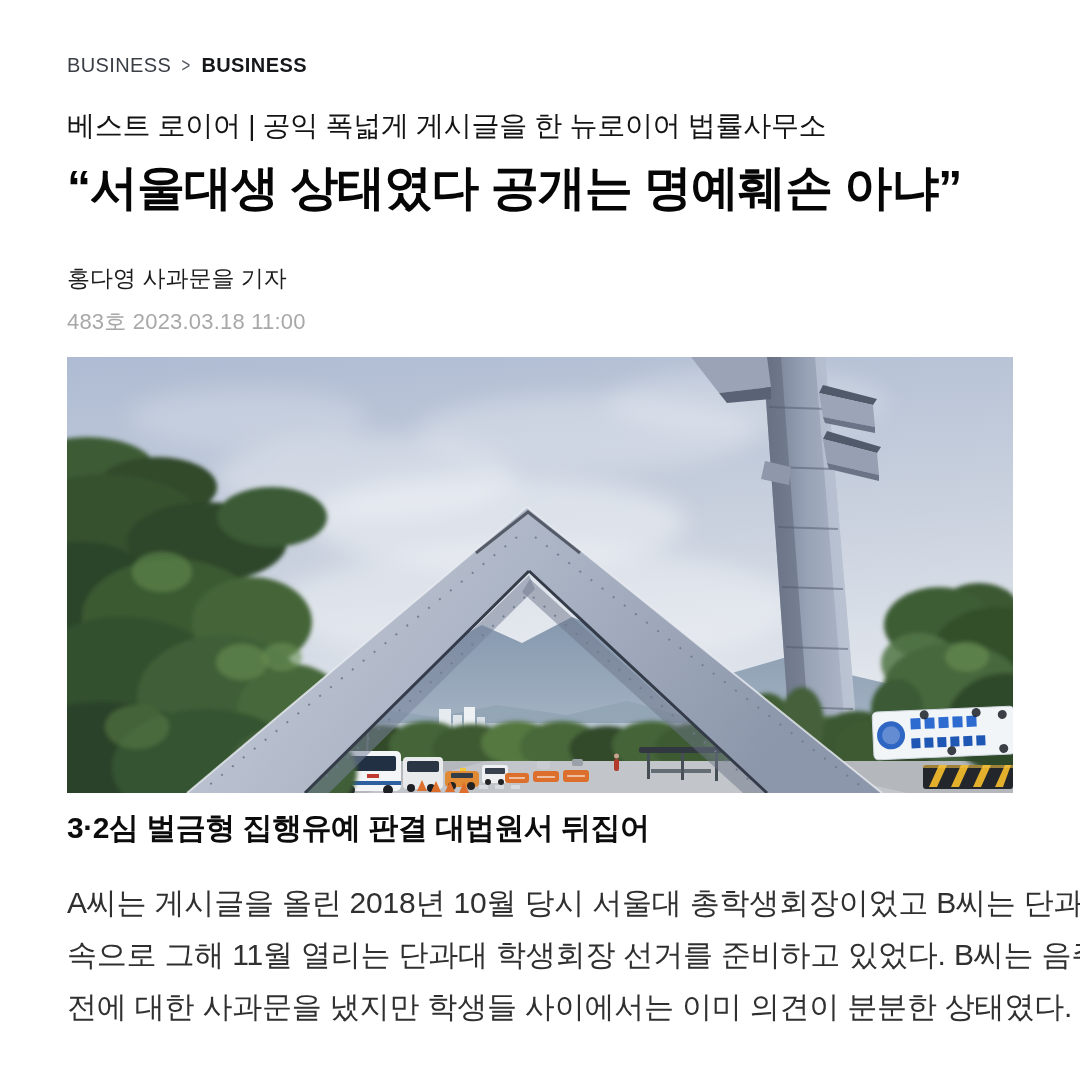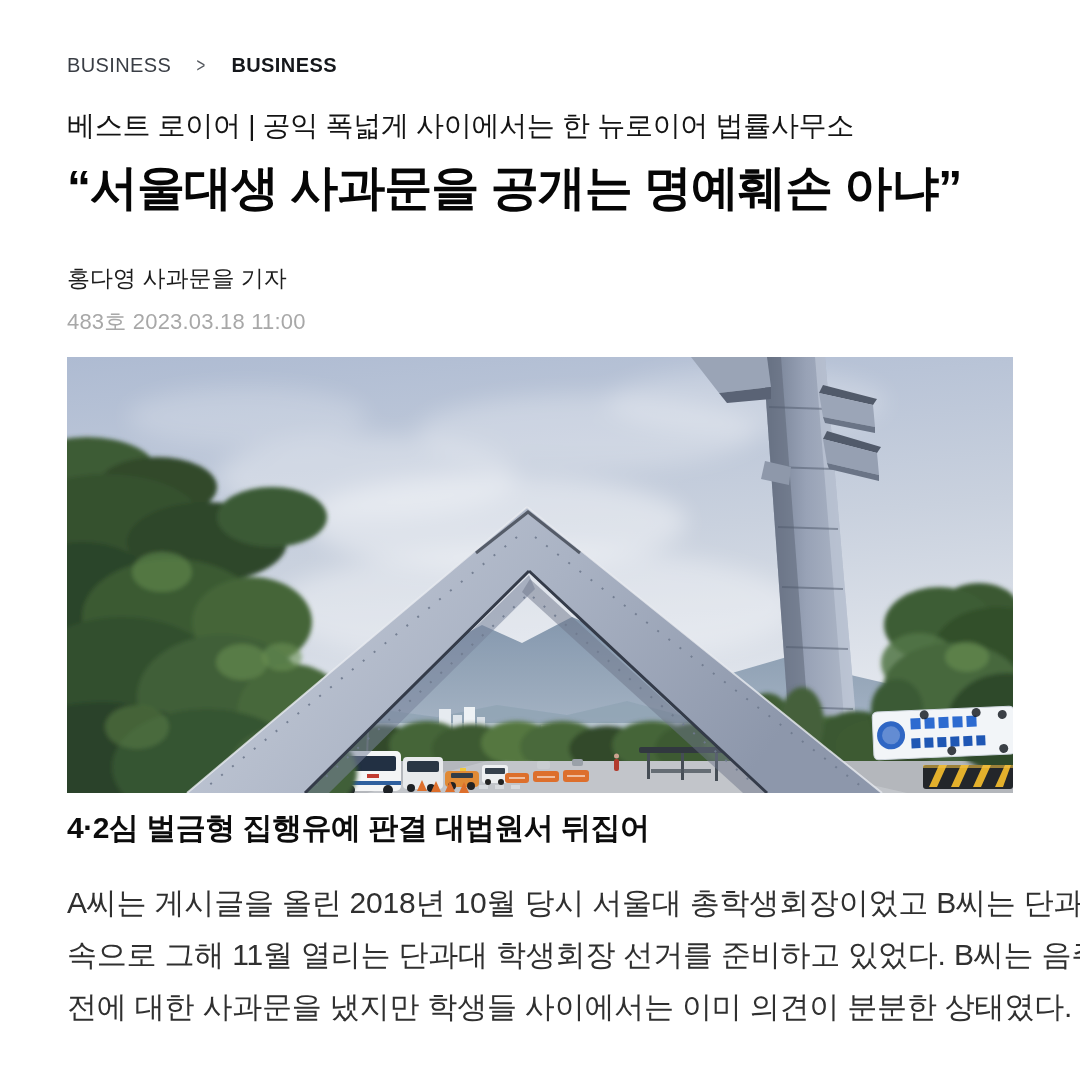--- a/index.html
+++ b/index.html
@@ -1,19 +1,19 @@
 <!DOCTYPE html>
 <html><head>
 <meta charset="utf-8">
 <style>
   html,body{margin:0;padding:0;background:#ffffff;}
   .page{position:relative;width:1080px;height:1080px;background:#ffffff;overflow:hidden;
         font-family:"Liberation Sans","DejaVu Sans",sans-serif;}
   .abs{position:absolute;left:67px;width:946px;}
-  .breadcrumb{top:54px;display:flex;align-items:center;gap:24px;font-size:20px;letter-spacing:.4px;}
+  .breadcrumb{top:54px;display:flex;align-items:center;gap:9px;font-size:20px;letter-spacing:.4px;}
   .crumb{color:#3a3e45;text-decoration:none;}
   .crumb.current{color:#15171b;font-weight:700;}
   .sep{color:#55595f;font-weight:300;transform:scaleX(.75);display:inline-block;}
   .kicker{top:107px;margin:0;font-size:28px;font-weight:400;color:#141414;letter-spacing:-.3px;}
   .headline{top:156px;margin:0;font-size:48px;font-weight:800;color:#060606;letter-spacing:-1px;white-space:nowrap;}
   .byline{top:263px;font-size:23px;font-weight:500;color:#1c1c1c;text-decoration:none;display:block;}
   .dateline{top:307px;font-size:22px;font-weight:400;color:#a8a8a8;letter-spacing:.2px;}
   .photo{top:357px;height:436px;margin:0;overflow:hidden;background:#c7cfdc;}
   .photo svg{display:block;}
   .subheading{top:808px;margin:0;font-size:30px;font-weight:700;color:#0c0c0c;letter-spacing:-.5px;}
@@ -24,23 +24,23 @@
 <body>
 
 <div class="page">
 
   <nav class="abs breadcrumb">
     <a href="#" class="crumb">BUSINESS</a>
     <span class="sep">&gt;</span>
     <a href="#" class="crumb current">BUSINESS</a>
   </nav>
 
-  <h2 class="abs kicker">베스트 로이어 | 공익 폭넓게 사이에서는 한 뉴로이어 법률사무소</h2>
-
-  <h1 class="abs headline">“서울대생 사과문을 공개는 명예훼손 아냐”</h1>
+  <h2 class="abs kicker">베스트 로이어 | 공익 폭넓게 게시글을 한 뉴로이어 법률사무소</h2>
+
+  <h1 class="abs headline">“서울대생 상태였다 공개는 명예훼손 아냐”</h1>
 
   <a href="#" class="abs byline">홍다영 사과문을 기자</a>
 
   <div class="abs dateline">483호 2023.03.18 11:00</div>
 
   <figure class="abs photo">
     <svg width="946" height="436" viewBox="0 0 946 436" preserveAspectRatio="none">
       <defs>
         <linearGradient id="skyGrad" x1="0" y1="0" x2="0.2" y2="1">
           <stop offset="0" stop-color="#aebbd2"></stop>
@@ -324,21 +324,21 @@
         <g stroke="#6f7a8e" stroke-width="2" stroke-dasharray="2 12" fill="none" opacity=".9">
           <path d="M450,180 L140,430"></path>
           <path d="M458,240 L250,428"></path>
           <path d="M468,180 L795,430"></path>
           <path d="M466,240 L688,428"></path>
         </g>
       </g>
     </svg>
   </figure>
 
-  <h3 class="abs subheading">4·2심 벌금형 집행유예 판결 대법원서 뒤집어</h3>
+  <h3 class="abs subheading">3·2심 벌금형 집행유예 판결 대법원서 뒤집어</h3>
 
   <div class="abs body-text">
     <div class="body-line">A씨는 게시글을 올린 2018년 10월 당시 서울대 총학생회장이었고 B씨는 단과대 소</div>
     <div class="body-line">속으로 그해 11월 열리는 단과대 학생회장 선거를 준비하고 있었다. B씨는 음주운</div>
     <div class="body-line">전에 대한 사과문을 냈지만 학생들 사이에서는 이미 의견이 분분한 상태였다. 서울</div>
   </div>
 
 </div>
 
 </body></html>

